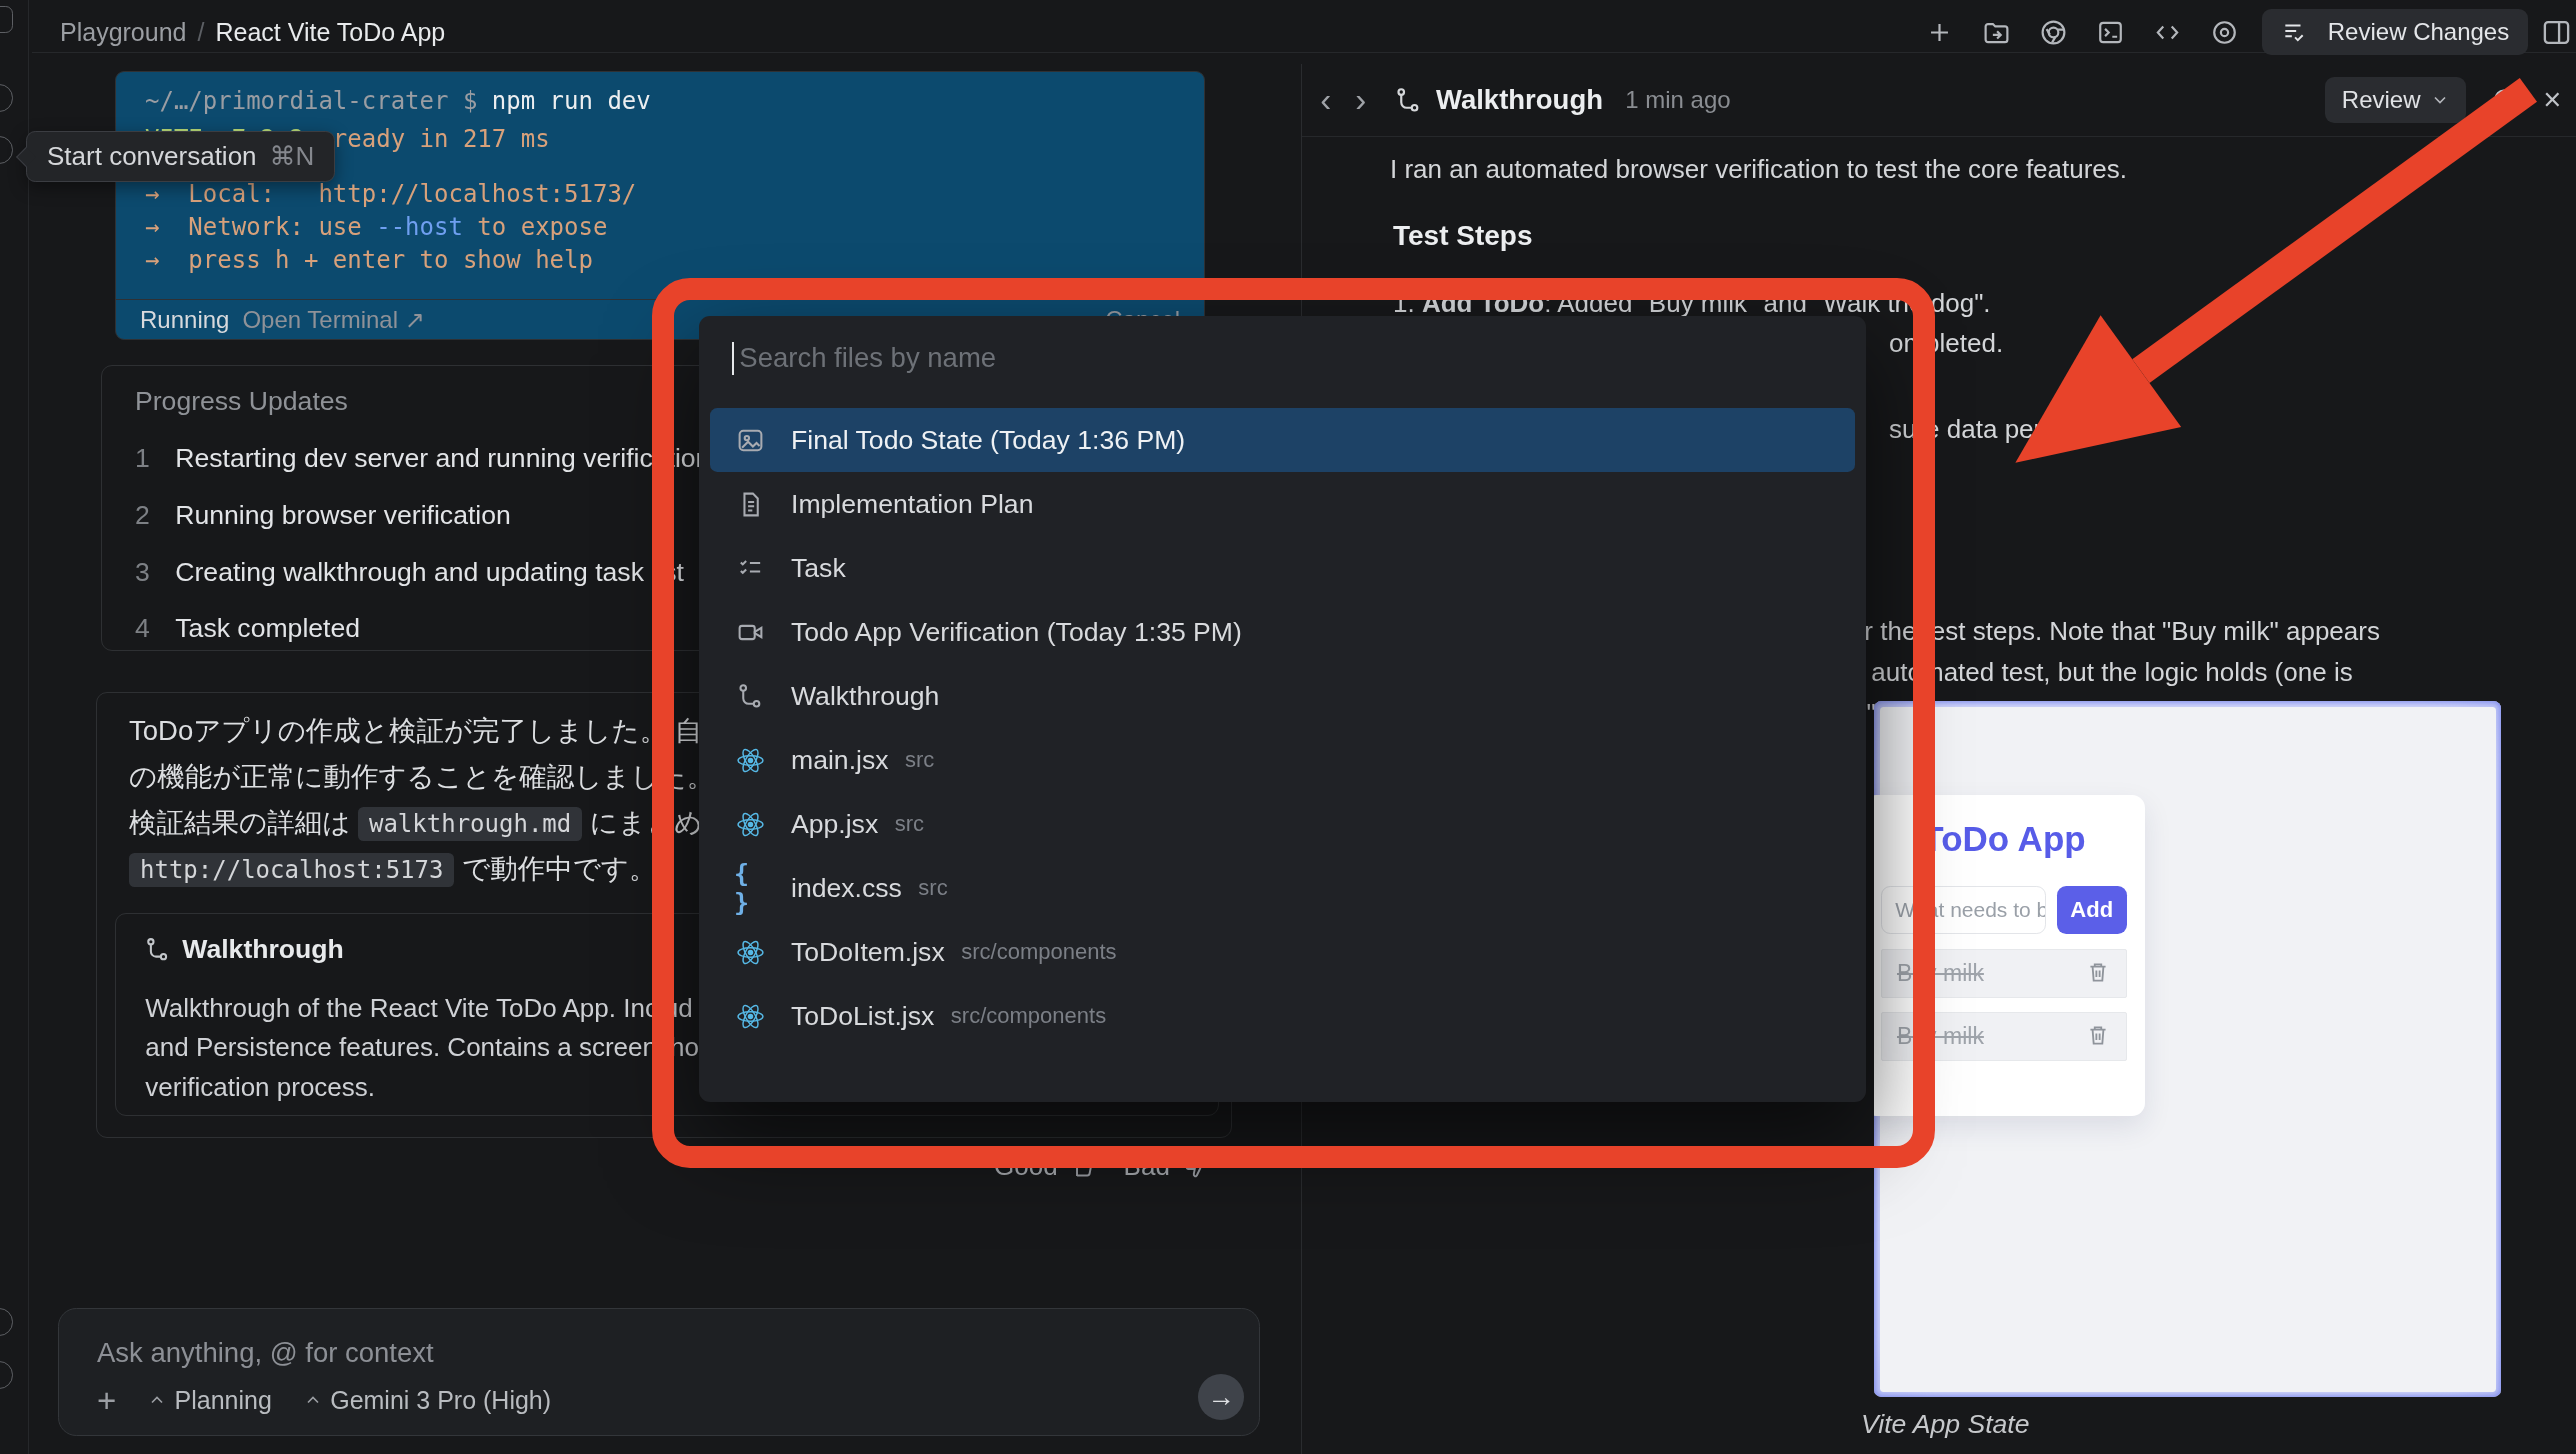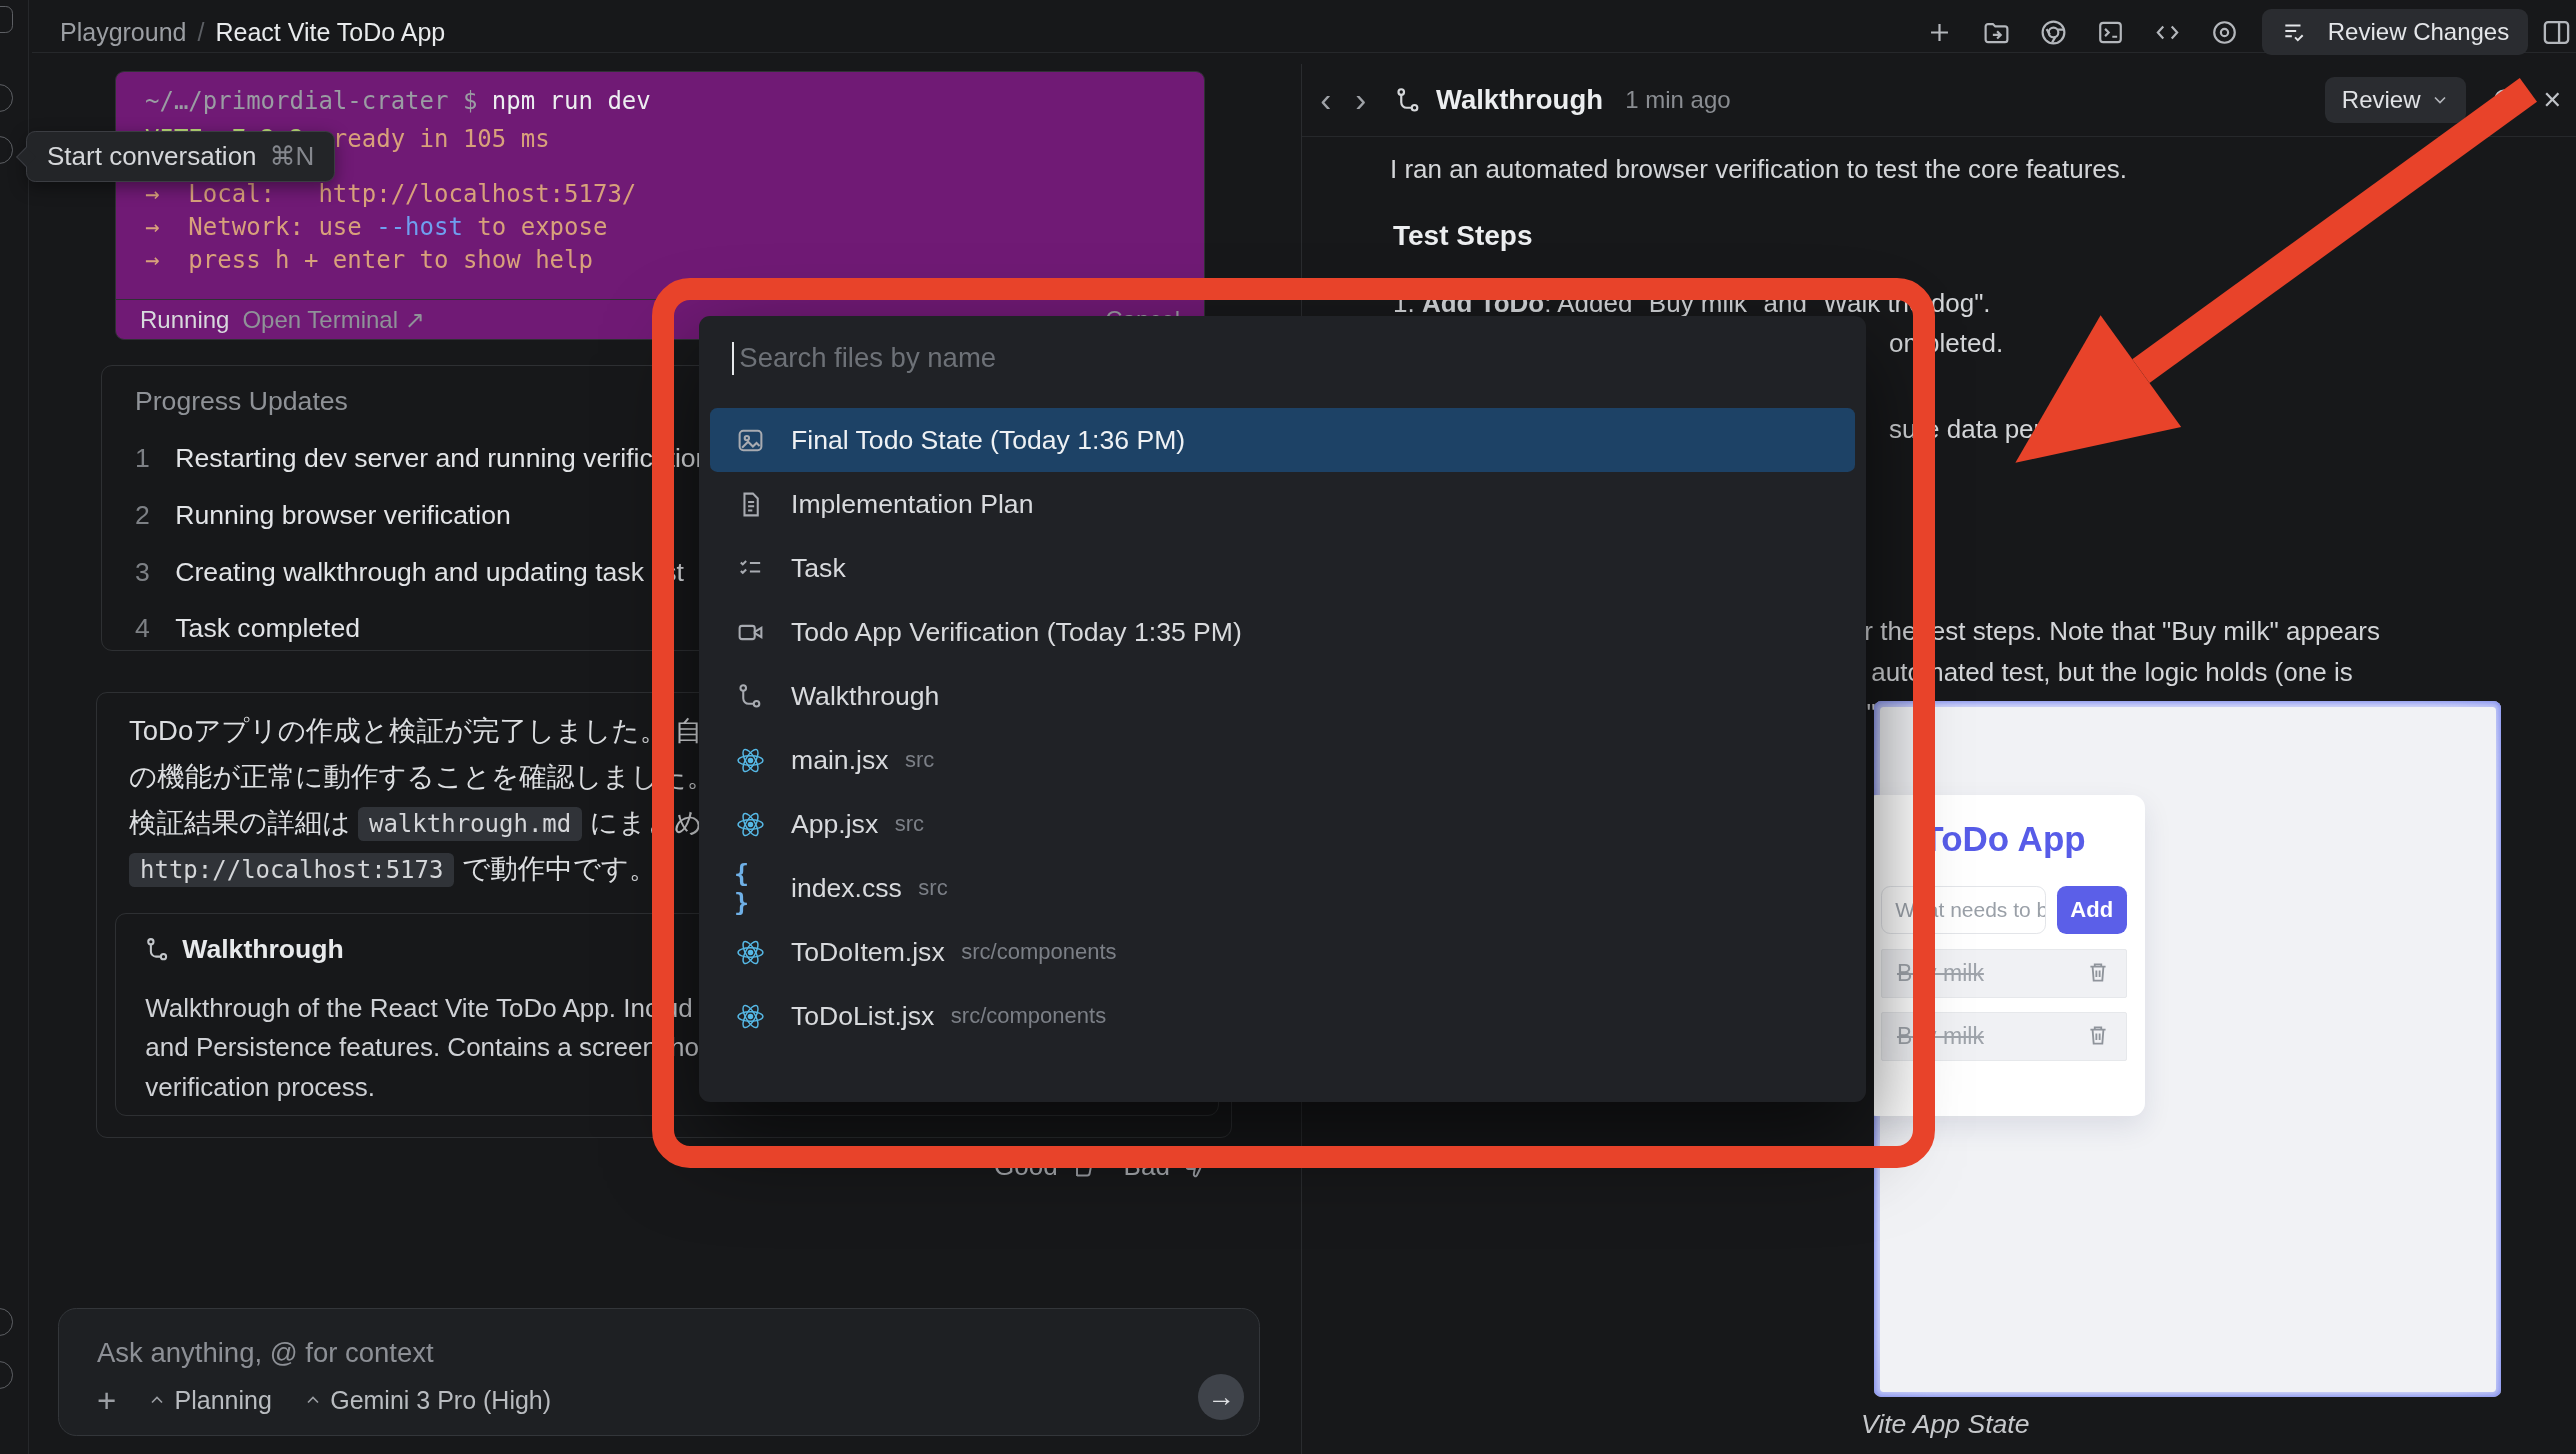--- a/index.html
+++ b/index.html
@@ -19,21 +19,21 @@
   .crumb-sep { color:#5c5f64; }
   .crumb-current { color:#e8eaec; }
   .tb-icons { position:absolute; right:0; top:0; height:64px; display:flex; align-items:center; }
   .tb-icon { width:57px; height:40px; display:flex; align-items:center; justify-content:center; color:#b4b7bc; }
   .tb-icon svg { width:29px; height:29px; }
   .btn-dark { display:flex; align-items:center; gap:21px; background:#2a2c30; border-radius:9.2px; padding:9.2px 18.3px; color:#e4e6e9; font-size:24px; }
   .btn-dark svg { width:26px; height:26px; }
   .tb-panel { width:46px; height:40px; display:flex; align-items:center; justify-content:center; color:#b4b7bc; margin-left:5.5px; }
 
   
-  .terminal-card { position:absolute; left:115px; top:71px; width:1090px; height:269px; border:0.9px solid #2f3134; border-radius:9.2px; background:#701a75; font-family:"DejaVu Sans Mono", monospace; font-size:24px; }
+  .terminal-card { position:absolute; left:115px; top:71px; width:1090px; height:269px; border:0.9px solid #2f3134; border-radius:9.2px; background:#0c4a6e; font-family:"DejaVu Sans Mono", monospace; font-size:24px; }
   .t-line { position:absolute; left:29px; white-space:pre; }
   .t-path { color:#9a9da3; } .t-cmd { color:#eceef0; }
   .t-vite { color:#b8d977; } .t-ready { color:#d8a17b; }
   .t-orange { color:#d8a17b; } .t-blue { color:#6f9ff0; }
   .t-footer { position:absolute; left:0; right:0; bottom:0; height:40px; border-top:0.9px solid #2f3134; display:flex; align-items:center; padding:0 24px; font-family:"Liberation Sans",sans-serif; font-size:24px; }
   .t-running { color:#d8dadd; margin-right:13px; }
   .t-open { color:#8f9298; }
   .t-cancel { margin-left:auto; color:#9a9da2; }
 
   
@@ -188,21 +188,21 @@
           <svg viewBox="0 0 24 24" fill="none" stroke="currentColor" stroke-width="1.8" width="31" height="31">
             <rect x="3" y="4" width="18" height="16" rx="2.5"></rect>
             <path d="M14 4v16"></path>
           </svg>
         </div>
     </div>
   </div>
 
   <div class="terminal-card">
     <div class="t-line" style="top:14.7px;"><span class="t-path">~/…/primordial-crater $ </span><span class="t-cmd">npm run dev</span></div>
-    <div class="t-line" style="top:53px;"><span class="t-vite">VITE v7.2.2</span><span>&nbsp;&nbsp;</span><span class="t-ready">ready in 105 ms</span></div>
+    <div class="t-line" style="top:53px;"><span class="t-vite">VITE v7.2.2</span><span>&nbsp;&nbsp;</span><span class="t-ready">ready in 217 ms</span></div>
     <div class="t-line t-orange" style="top:108px;"><span>→</span>&nbsp;&nbsp;<span>Local:   </span><span>http://localhost:5173/</span></div>
     <div class="t-line t-orange" style="top:141px;"><span>→</span>&nbsp;&nbsp;<span>Network: </span><span>use </span><span class="t-blue">--host</span><span> to expose</span></div>
     <div class="t-line t-orange" style="top:174px;"><span>→</span>&nbsp;&nbsp;<span>press h + enter to show help</span></div>
     <div class="t-footer">
       <span class="t-running">Running</span>
       <span class="t-open"><span>Open Terminal</span> <span>↗</span></span>
       <span class="t-cancel">Cancel</span>
     </div>
   </div>
 

